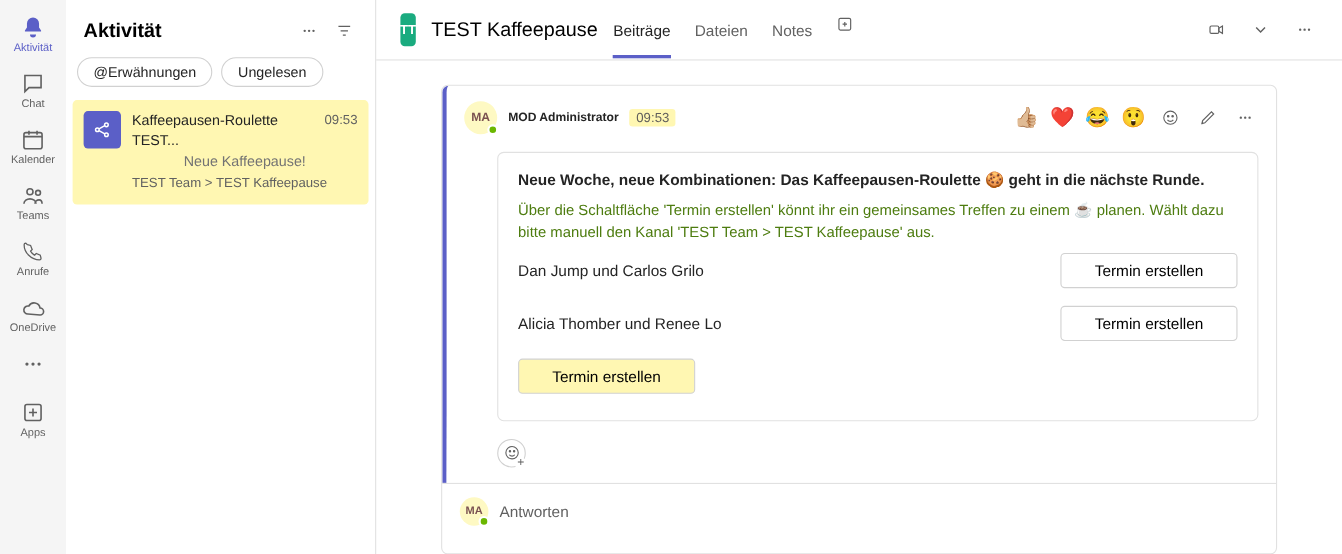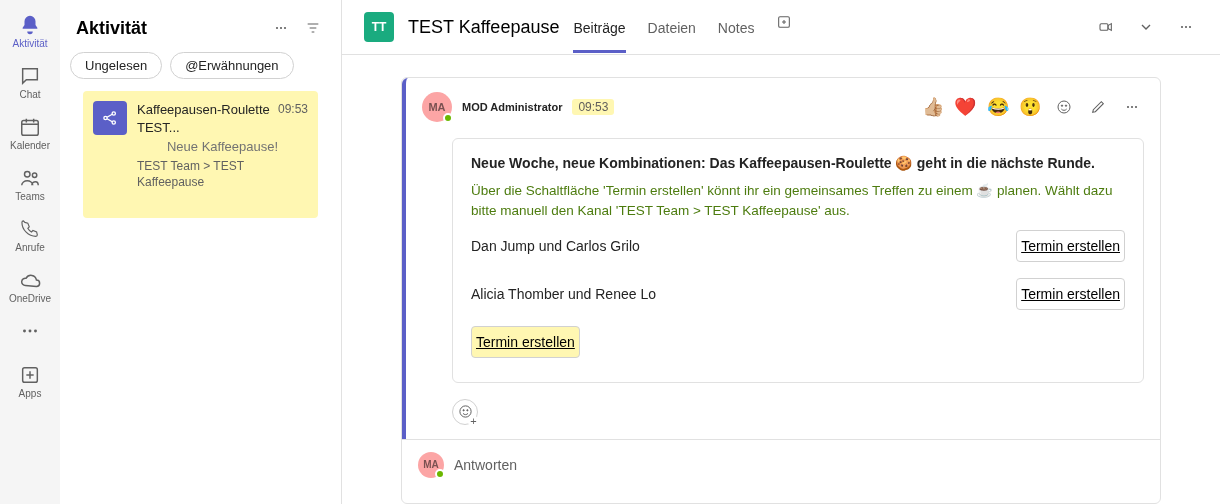--- a/index.html
+++ b/index.html
@@ -13,58 +13,58 @@
 .rail-spacer { flex: 0 0 6px; }
 
 
 .activity { width: 282px; border-right: 1px solid #e1e1e1; display: flex; flex-direction: column; background:#fff; }
 .act-head { display: flex; align-items: center; padding: 16px 16px 12px; gap: 8px; }
 .act-head h1 { font-size: 18px; font-weight: 700; flex: 1; }
 .icon-btn { background: none; border: none; cursor: pointer; color: #616161; padding: 4px; display:flex; align-items:center; }
 .icon-btn svg { width: 16px; height: 16px; }
 .act-filters { display: flex; gap: 8px; padding: 0 10px 12px; }
 .chip { border: 1px solid #d1d1d1; background: #fff; border-radius: 16px; padding: 5px 14px; font-size: 13px; cursor: pointer; color:#242424; }
-.act-item { margin: 0 23px; padding: 10px 10px 28px; background: #fff7b2; border-radius: 4px; display: flex; gap: 10px; cursor: pointer; }
+.act-item { margin: 0 6px; padding: 10px 10px 12px; background: #fff7b2; border-radius: 4px; display: flex; gap: 10px; cursor: pointer; }
 .act-icon { width: 34px; height: 34px; border-radius: 4px; background: #5b5fc7; display: flex; align-items: center; justify-content: center; flex-shrink:0; }
 .act-icon svg { width: 18px; height: 18px; stroke:#fff; }
 .act-body { flex: 1; font-size: 13px; color: #242424; line-height: 1.35; }
 .act-top { display: flex; justify-content: space-between; }
 .act-title { font-weight: 400; }
 .act-time { color: #616161; font-size: 12px; }
 .act-sub { color: #737373; margin-top: 2px; text-align: center; }
 .act-path { color: #616161; font-size: 12px; margin-top: 2px; }
 
 
 .main { flex: 1; display: flex; flex-direction: column; }
 .chan-head { display: flex; align-items: center; padding: 12px 22px; border-bottom: 1px solid #e1e1e1; gap: 14px; }
-.chan-avatar { width: 30px; height: 30px; border-radius: 4px; background: #1aab7f; color: #fff; font-size: 12px; font-weight:600; display: flex; align-items: center; justify-content: center; }
+.chan-avatar { width: 14px; height: 30px; border-radius: 4px; background: #1aab7f; color: #fff; font-size: 12px; font-weight:600; display: flex; align-items: center; justify-content: center; }
 .chan-title { font-size: 18px; font-weight: 400; }
 .chan-tabs { display: flex; gap: 22px; margin-left: 0; }
 .chan-tab { font-size: 14px; color: #616161; padding: 6px 0 14px; margin-bottom:-13px; cursor: pointer; }
 .chan-tab.active { color: #242424; border-bottom: 3px solid #5b5fc7; }
 .chan-add { color:#616161; cursor:pointer; }
 .chan-right { margin-left: auto; display: flex; align-items: center; gap: 16px; color:#616161; }
 
 .feed { flex: 1; overflow: auto; padding: 22px 0 0 0; display:flex; justify-content:center; }
 .post { width: 760px; border: 1px solid #e1e1e1; border-radius: 6px; background:#fff; }
 .post-inner { border-left: 4px solid #5b5fc7; border-radius: 6px 0 0 0; }
 .post-head { display: flex; align-items: center; padding: 14px 16px 10px; gap: 10px; }
-.avatar { position:relative; width: 30px; height: 30px; border-radius: 50%; background: #fca5a5; color:#7a5151; font-size: 11px; font-weight:600; display:flex; align-items:center; justify-content:center; }
+.avatar { position:relative; width: 30px; height: 30px; border-radius: 50%; background: #fef9c3; color:#7a5151; font-size: 11px; font-weight:600; display:flex; align-items:center; justify-content:center; }
 .presence { position:absolute; right:-1px; bottom:-1px; width:10px; height:10px; border-radius:50%; background:#6bb700; border:2px solid #fff; }
 .author { font-size: 11px; font-weight: 600; color:#242424; }
 .msg-time { background: #fff7b2; border-radius: 3px; padding: 1px 6px; font-size: 12px; color:#605e5c; }
 .reactions { margin-left: auto; display: flex; align-items: center; gap: 10px; color:#616161; }
 .reactions span { font-size: 18px; cursor:pointer; }
 
 .card { margin: 6px 16px 16px 46px; border: 1px solid #e1e1e1; border-radius: 6px; padding: 16px 18px; font-size: 14px; color:#242424; }
 .card-head { font-weight: 600; margin-bottom: 10px; }
 .card-desc { color:#4d7c0f; font-size: 13.5px; line-height:1.5; }
 .pair-row { display: flex; align-items: center; justify-content: space-between; padding: 8px 0; }
 .pair-names { font-size: 14px; }
-.btn { border: 1px solid #d1d1d1; background:#fff; border-radius: 4px; padding: 7px 4px; font-size: 14px; cursor:pointer;text-decoration:underline; }
+.btn { border: 1px solid #d1d1d1; background:#fff; border-radius: 4px; padding: 7px 30px; font-size: 14px; cursor:pointer; }
 .btn.hl { background: #fff7b2; }
 
 .card-foot { padding: 0 16px 14px 46px; }
 .addreact { width:26px; height:26px; border:1px solid #d1d1d1; border-radius:50%; display:flex; align-items:center; justify-content:center; color:#616161; cursor:pointer; position:relative; }
 .addreact::after { content:"+"; position:absolute; right:-2px; bottom:-3px; font-size:11px; background:#fff; border-radius:50%; width:11px; height:11px; line-height:11px; text-align:center; }
 
 .reply { border-top: 1px solid #e1e1e1; display:flex; align-items:center; gap:10px; padding: 12px 16px; cursor:text; }
 .reply .avatar { width:26px; height:26px; font-size:10px; }
 .reply-label { color:#616161; font-size: 14px; }
 </style>
@@ -138,22 +138,22 @@
           <circle cx="18" cy="12" r="1.6"></circle>
         </svg>
     </button>
     <button class="icon-btn">
       <svg viewBox="0 0 24 24" fill="none" stroke="currentColor" stroke-width="1.8">
           <path d="M4 6h16M7 12h10M10 18h4"></path>
         </svg>
     </button>
   </div>
   <div class="act-filters">
+    <button class="chip">@Erwähnungen</button>
     <button class="chip">Ungelesen</button>
-    <button class="chip">@Erwähnungen</button>
   </div>
   <div class="act-item">
     <div class="act-icon">
       <svg viewBox="0 0 24 24" fill="none" stroke="#fff" stroke-width="1.8">
           <circle cx="6" cy="12" r="2.2"></circle>
           <circle cx="17" cy="6" r="2.2"></circle>
           <circle cx="17" cy="18" r="2.2"></circle>
           <path d="M8 11l7-4M8 13l7 4"></path>
         </svg>
     </div>

